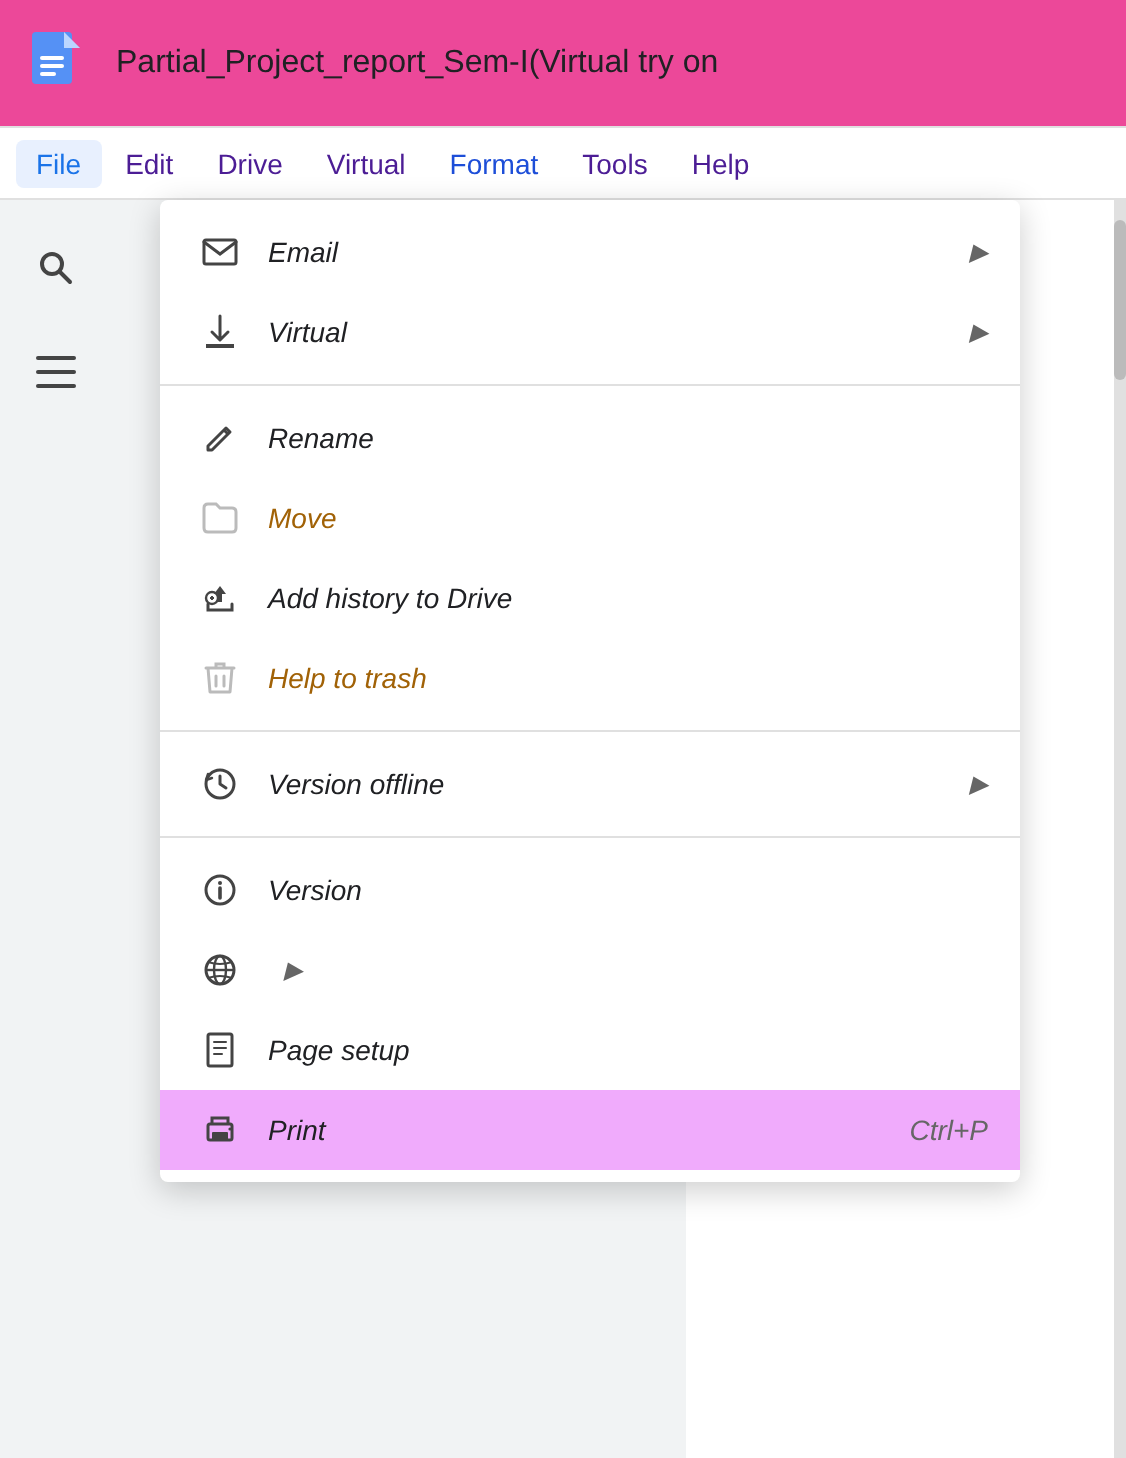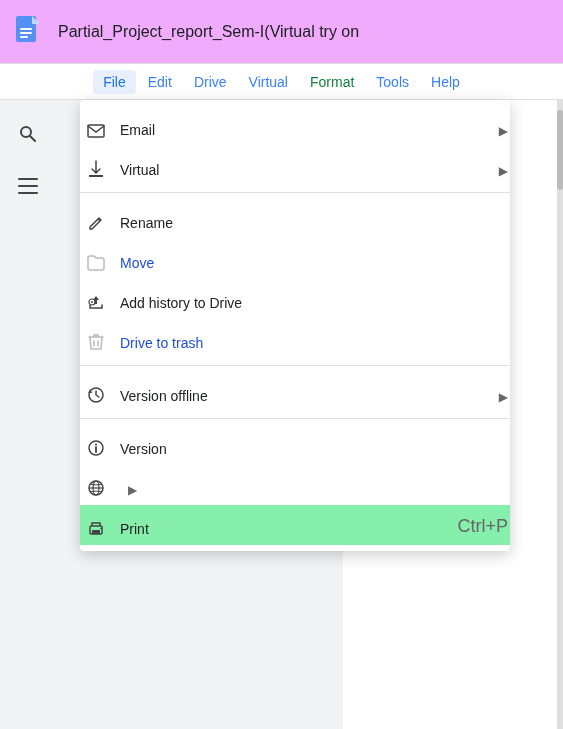--- a/index.html
+++ b/index.html
@@ -8,21 +8,21 @@
       width: 563px;
       height: 729px;
       overflow: hidden;
       background: #f1f3f4;
       position: relative;
     }
 
     
     .top-bar {
       height: 64px;
-      background: #f0abfc;
+      background: #ec4899;
       display: flex;
       align-items: center;
       padding: 0 12px;
       border-bottom: 1px solid #e0e0e0;
     }
     .app-icon {
       width: 36px;
       height: 36px;
       margin-right: 10px;
       flex-shrink: 0;
@@ -38,31 +38,30 @@
 
     
     .menu-bar {
       height: 36px;
       background: #fff;
       display: flex;
       align-items: center;
       padding: 0 8px;
       gap: 2px;
       border-bottom: 1px solid #e0e0e0;
-      justify-content: center;
     }
     .menu-item {
       padding: 4px 10px;
       font-size: 14px;
-      color: #3b82f6;
+      color: #4c1d95;
       cursor: pointer;
       border-radius: 4px;
     }
     .menu-item.active { background: #e8f0fe; color: #1a73e8; }
-    .menu-item.format-item { color: #15803d; }
+    .menu-item.format-item { color: #1d4ed8; }
 
     
     .left-sidebar {
       position: absolute;
       left: 0;
       top: 100px;
       width: 56px;
       display: flex;
       flex-direction: column;
       align-items: center;
@@ -125,48 +124,49 @@
       left: 80px;
       width: 430px;
       background: #fff;
       border-radius: 4px;
       box-shadow: 0 4px 16px rgba(0,0,0,0.2);
       z-index: 100;
       padding: 6px 0;
     }
     .dropdown-item {
       display: flex;
-      align-items: flex-end;
-      padding: 8px 2px;
+      align-items: center;
+      padding: 8px 16px;
       font-size: 14px;
       color: #202124;
       cursor: pointer;
       position: relative;
       min-height: 40px;
+      font-style: italic;
     }
     .dropdown-item.disabled {
-      color: #1d4ed8;
+      color: #a16207;
       cursor: default;
     }
-    .dropdown-item.active { background: #86efac; }
+    .dropdown-item.active { background: #f0abfc; }
     .item-icon {
       width: 28px;
       display: flex;
       align-items: center;
       justify-content: center;
       margin-right: 10px;
       font-size: 16px;
       color: #444;
       flex-shrink: 0;
     }
     .item-icon.disabled-icon { color: #bbb; }
     .item-label { flex: 1; }
     .item-shortcut {
       color: #666;
-      font-size: 18px;
+      font-size: 14px;
       margin-left: 16px;
     }
     .item-arrow {
       color: #666;
       font-size: 12px;
       margin-left: 8px;
     }
     .divider {
       height: 1px;
       background: #e0e0e0;
@@ -286,21 +286,21 @@
 
   <div class="dropdown-item disabled">
     <span class="item-icon disabled-icon">
       <svg width="16" height="18" viewBox="0 0 16 18" fill="none">
         <path d="M1 4 L15 4" stroke="#bbb" stroke-width="1.5" stroke-linecap="round"></path>
         <path d="M6 4 L6 2 L10 2 L10 4" stroke="#bbb" stroke-width="1.5"></path>
         <path d="M2 4 L3 16 L13 16 L14 4" stroke="#bbb" stroke-width="1.5" stroke-linejoin="round"></path>
         <path d="M6 8 L6 13 M10 8 L10 13" stroke="#bbb" stroke-width="1.5" stroke-linecap="round"></path>
       </svg>
     </span>
-    <span class="item-label">Drive to trash</span>
+    <span class="item-label">Help to trash</span>
   </div>
 
   <div class="divider"></div>
 
   <div class="dropdown-item">
     <span class="item-icon">
       <svg width="18" height="18" viewBox="0 0 18 18" fill="none">
         <circle cx="9" cy="9" r="7" stroke="#444" stroke-width="1.5"></circle>
         <path d="M9 5 L9 9 L12 11" stroke="#444" stroke-width="1.5" stroke-linecap="round" stroke-linejoin="round"></path>
         <path d="M3 4 L2 7 L5 6" stroke="#444" stroke-width="1.2" stroke-linecap="round" stroke-linejoin="round"></path>
@@ -330,20 +330,29 @@
         <circle cx="9" cy="9" r="7" stroke="#444" stroke-width="1.5"></circle>
         <ellipse cx="9" cy="9" rx="3" ry="7" stroke="#444" stroke-width="1.2"></ellipse>
         <path d="M2 9 L16 9" stroke="#444" stroke-width="1.2"></path>
         <path d="M3 5 Q9 7 15 5" stroke="#444" stroke-width="1" fill="none"></path>
         <path d="M3 13 Q9 11 15 13" stroke="#444" stroke-width="1" fill="none"></path>
       </svg>
     </span>
     <span class="item-arrow">▶</span>
   </div>
 
+  <div class="dropdown-item">
+    <span class="item-icon">
+      <svg width="16" height="18" viewBox="0 0 16 18" fill="none">
+        <rect x="2" y="1" width="12" height="16" rx="1" stroke="#444" stroke-width="1.5"></rect>
+        <path d="M5 5 L11 5 M5 8 L11 8 M5 11 L9 11" stroke="#444" stroke-width="1" stroke-linecap="round"></path>
+      </svg>
+    </span>
+    <span class="item-label">Page setup</span>
+  </div>
 
   <div class="dropdown-item active">
     <span class="item-icon">
       <svg width="18" height="16" viewBox="0 0 18 16" fill="none">
         <rect x="3" y="5" width="12" height="8" rx="1" stroke="#444" stroke-width="1.5"></rect>
         <path d="M5 5 L5 2 L13 2 L13 5" stroke="#444" stroke-width="1.5"></path>
         <rect x="5" y="9" width="8" height="4" rx="0.5" fill="#444"></rect>
         <circle cx="14" cy="7.5" r="0.8" fill="#444"></circle>
       </svg>
     </span>

